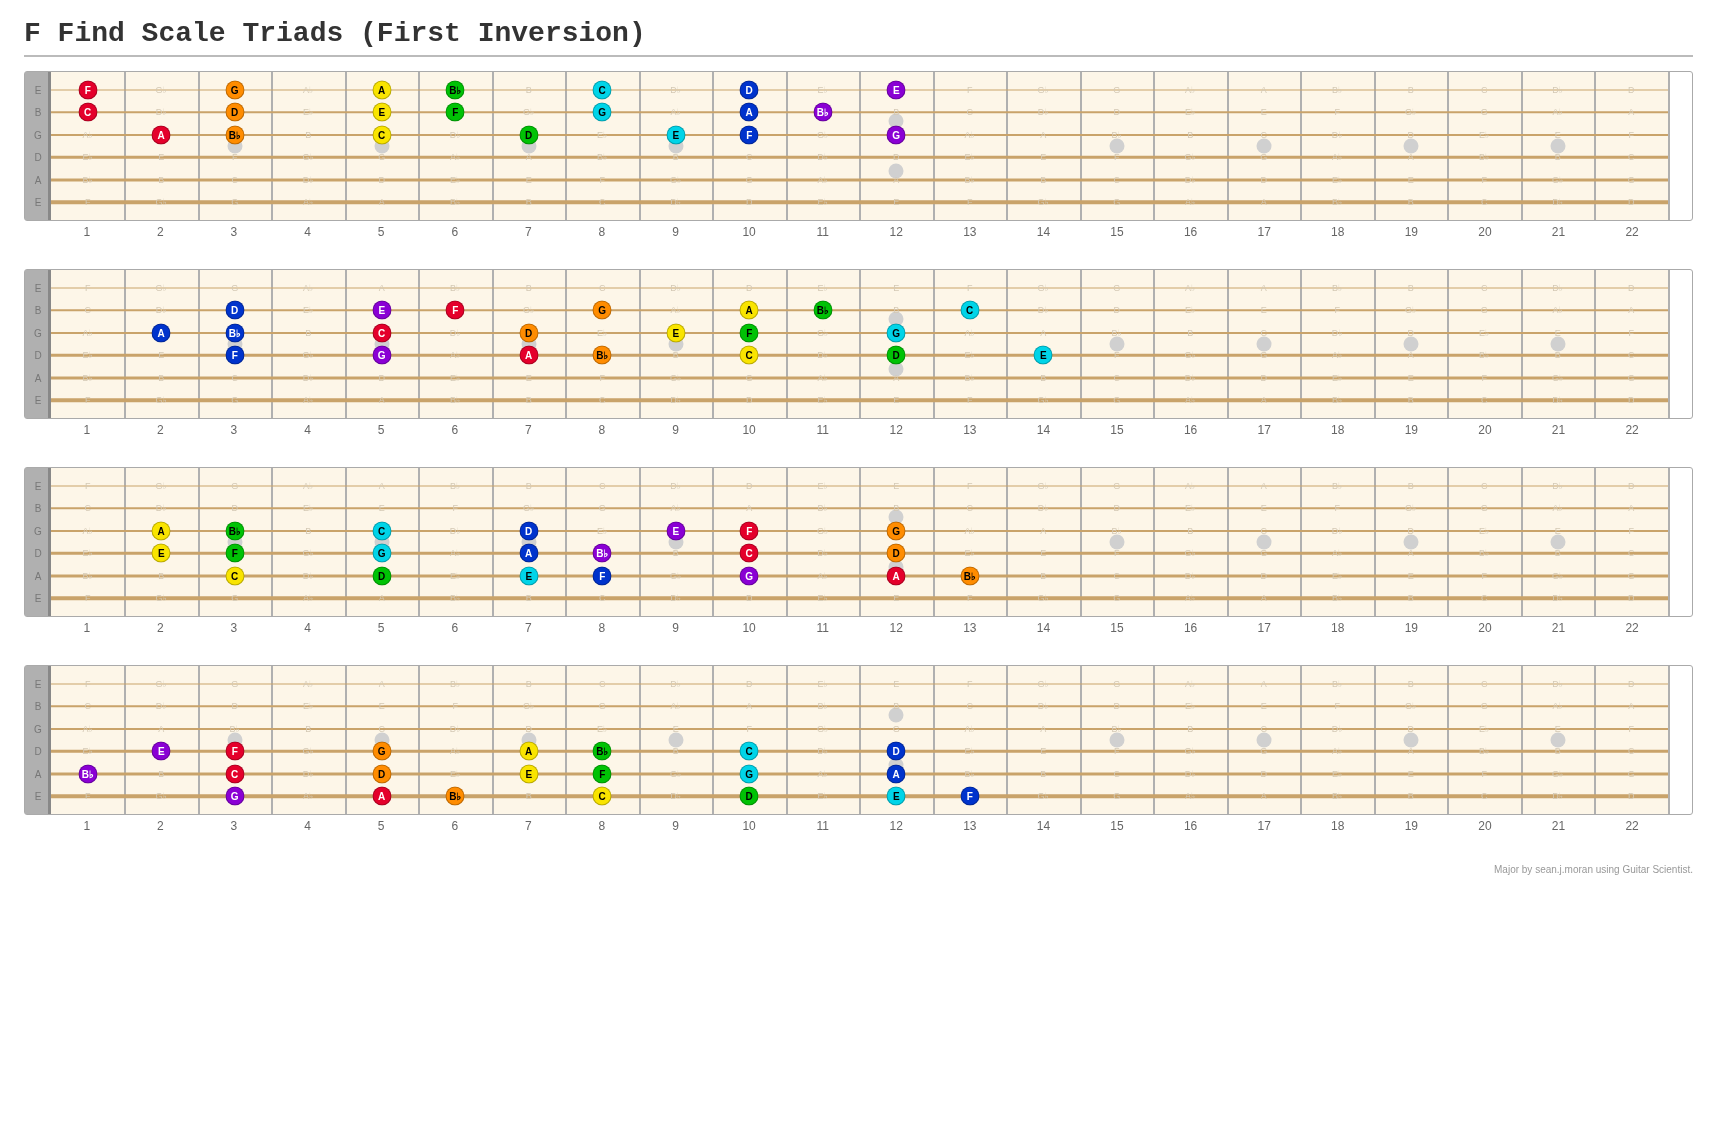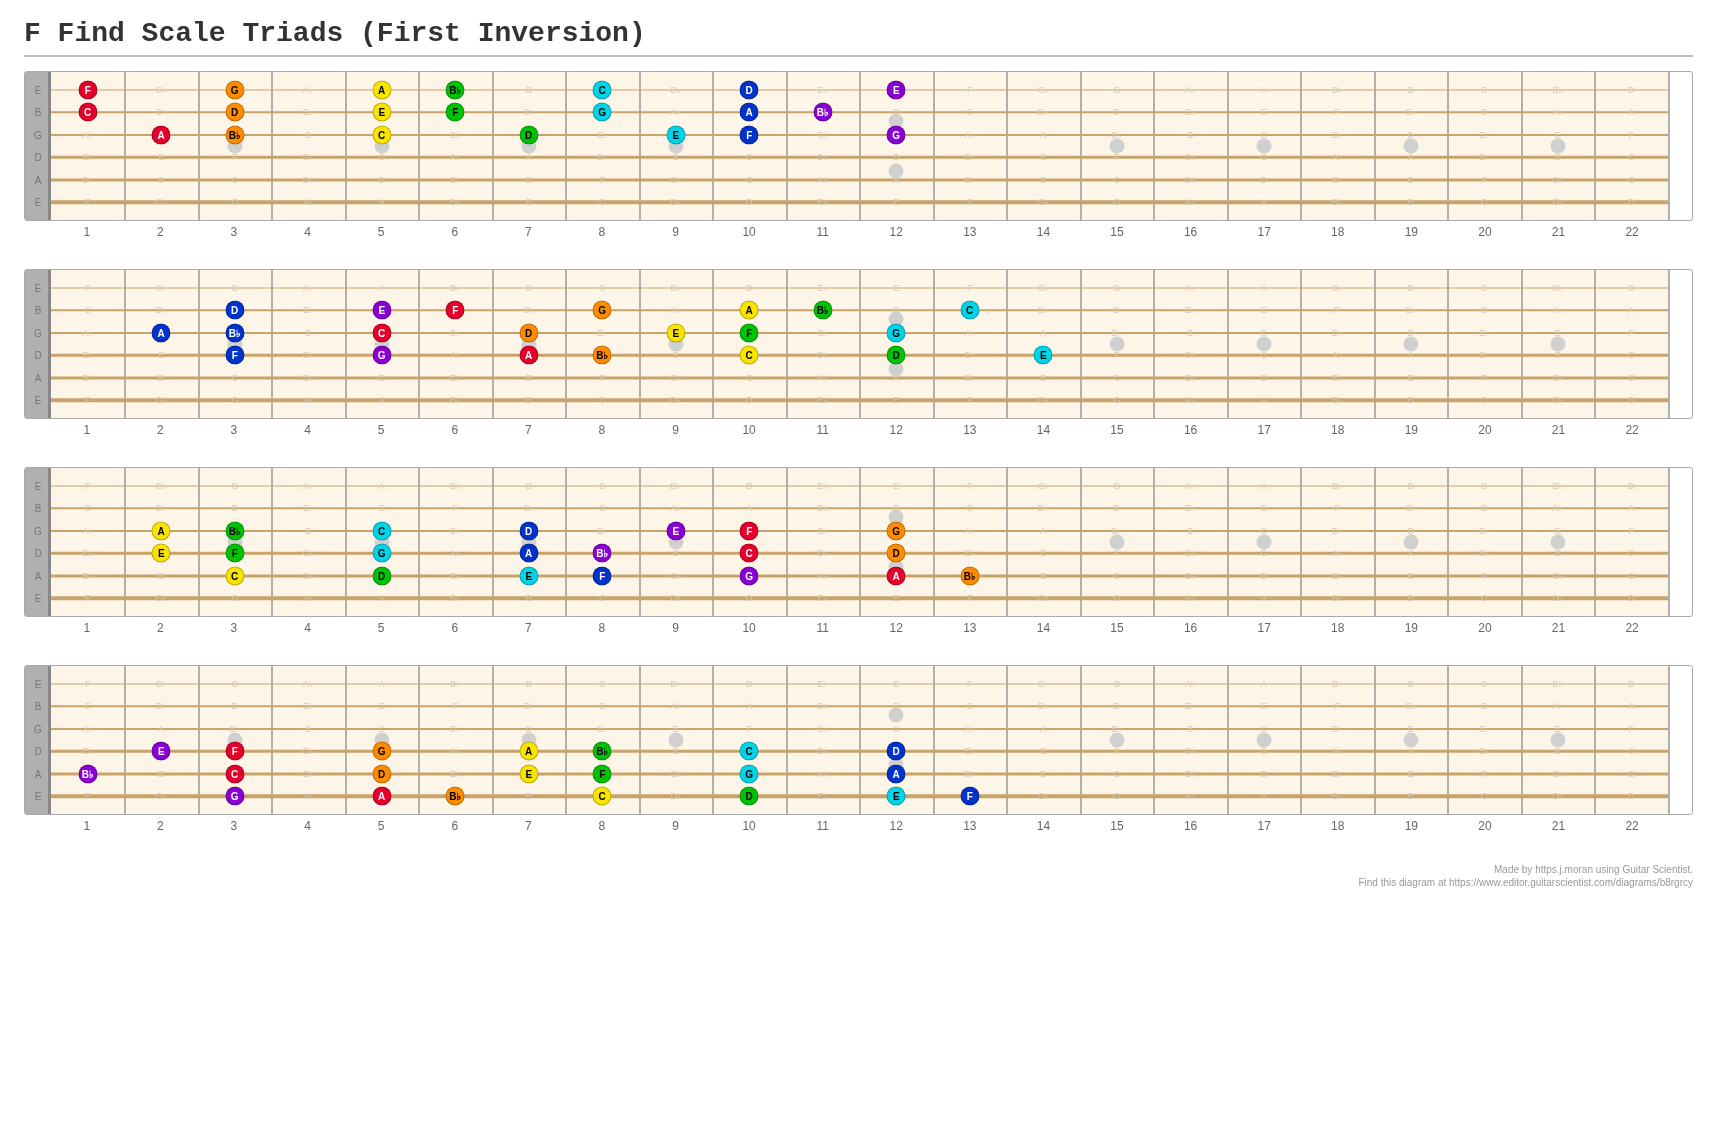--- a/index.html
+++ b/index.html
@@ -950,15 +950,14 @@
         <div class="fret-num" style="left: 75%;">17</div>
         <div class="fret-num" style="left: 79.5455%;">18</div>
         <div class="fret-num" style="left: 84.0909%;">19</div>
         <div class="fret-num" style="left: 88.6364%;">20</div>
         <div class="fret-num" style="left: 93.1818%;">21</div>
         <div class="fret-num" style="left: 97.7273%;">22</div>
       </div>
     </div>
   </div>
 <div class="credits">
-  <div>Made by https.j.moran using Guitar Scientist.</div>
-  <div>Find this diagram at https://www.editor.guitarscientist.com/diagrams/b8rgrcy</div>
+  <div>Major by sean.j.moran using Guitar Scientist.</div>
 </div>
 
 </body></html>

